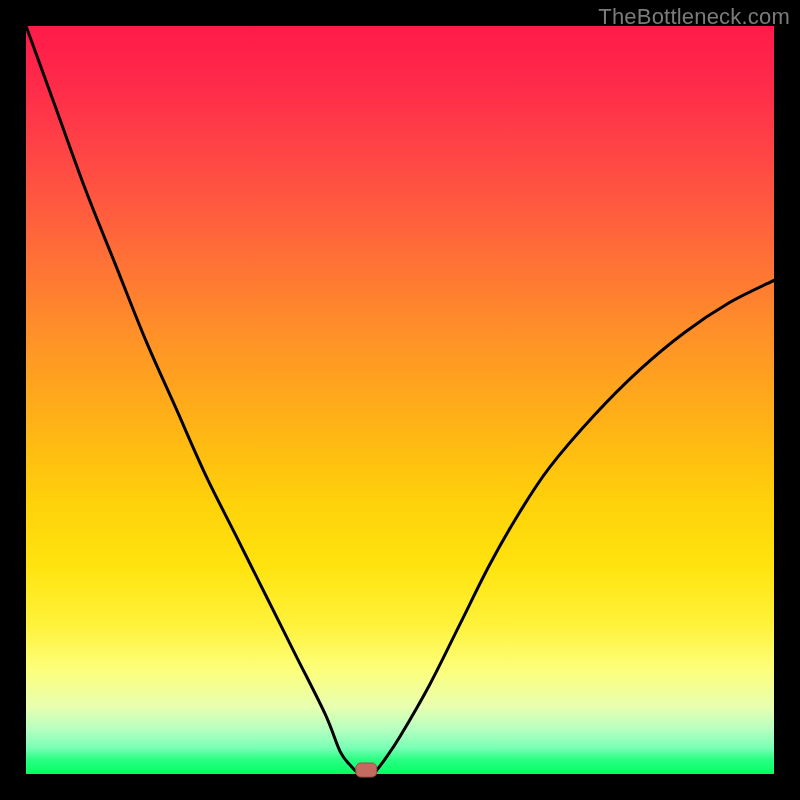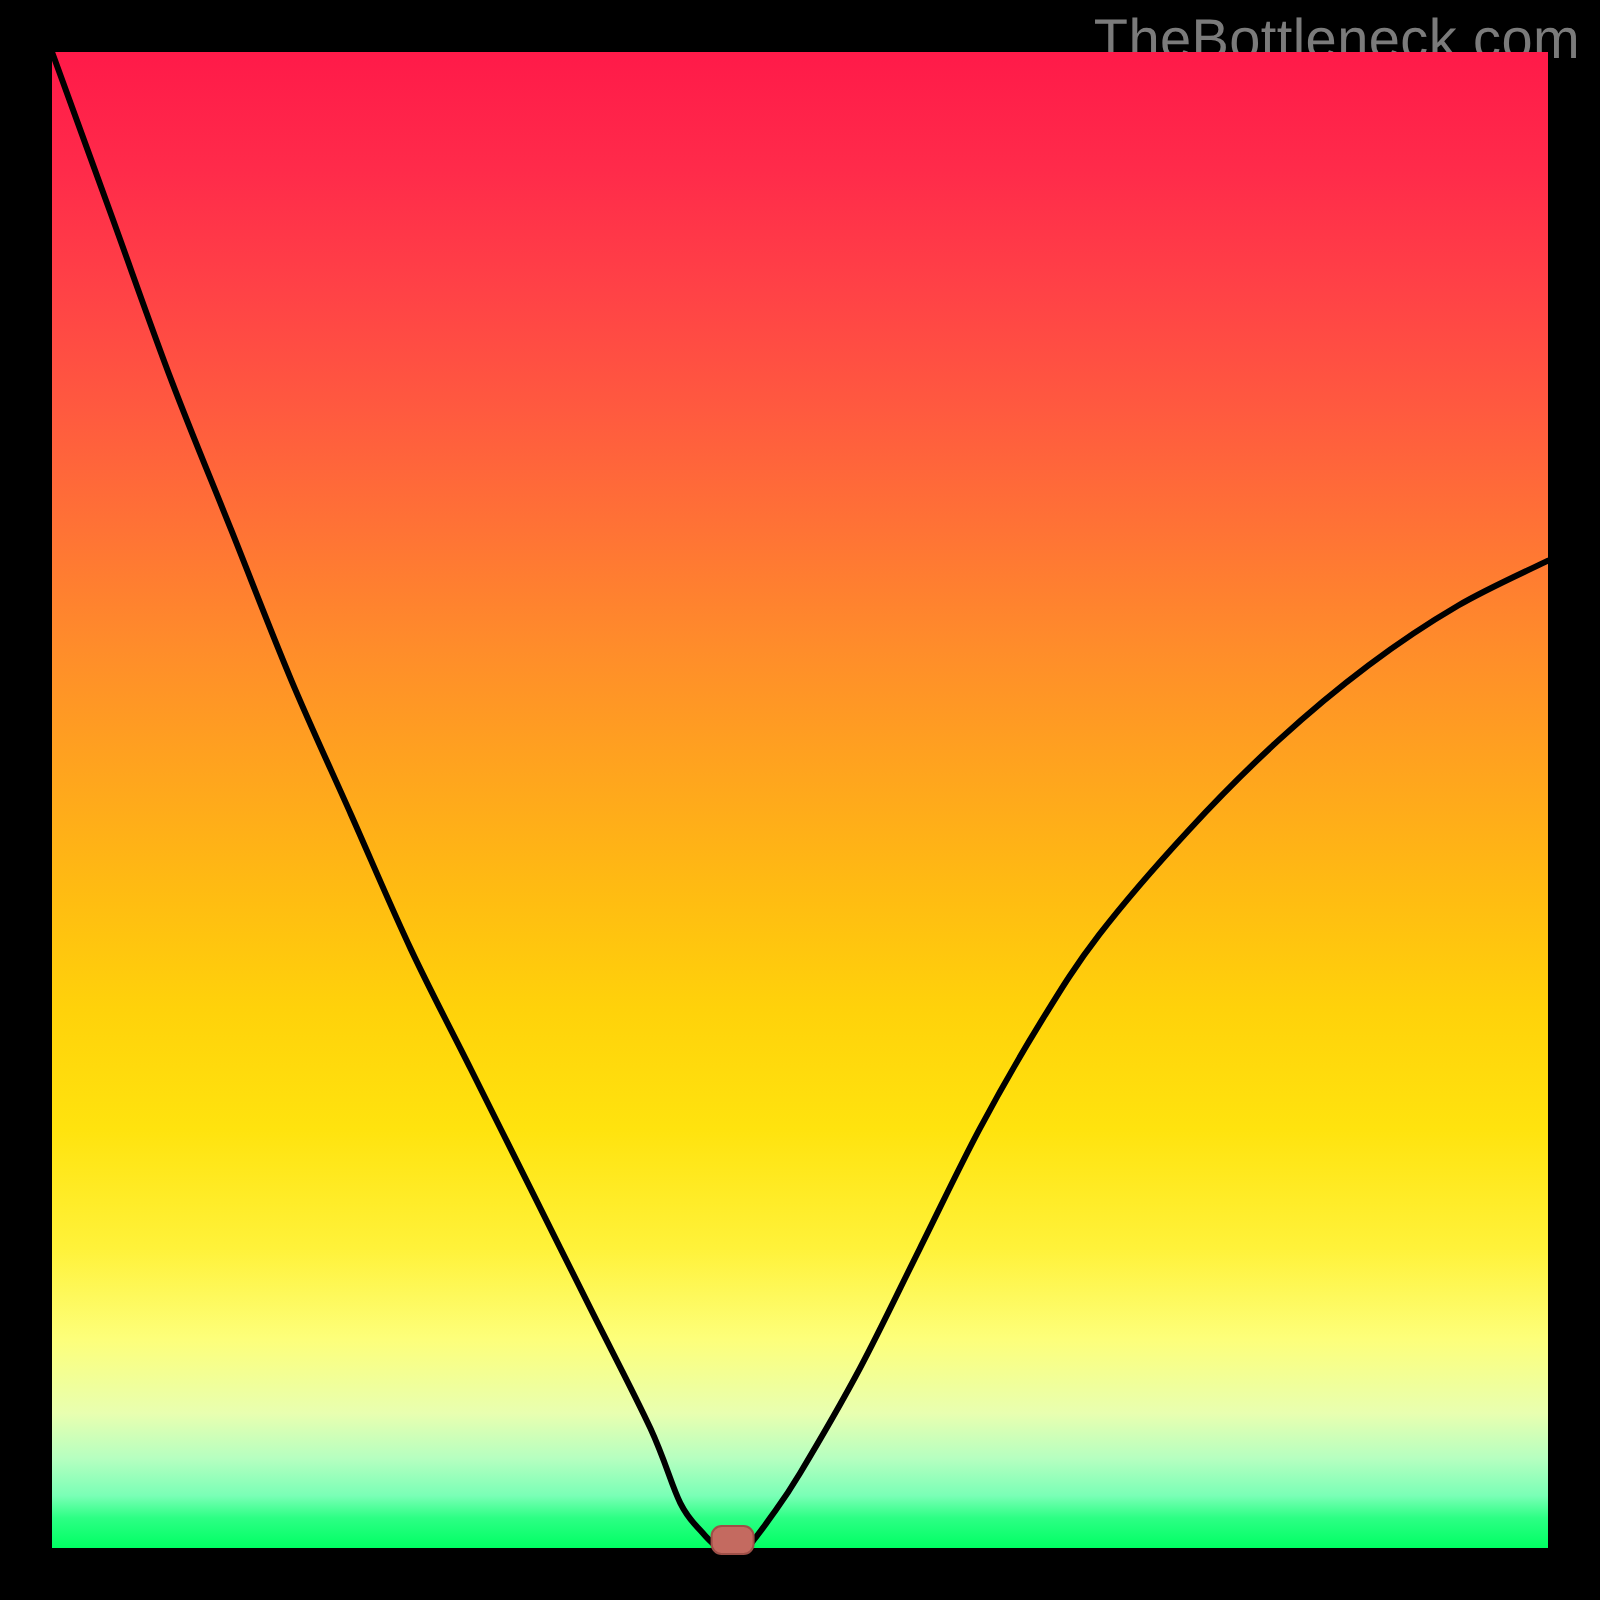--- a/index.html
+++ b/index.html
@@ -64,21 +64,21 @@
   .nub {
     fill: #c46a60;
     stroke: #9e4f47;
     stroke-width: 1;
   }
   .watermark {
     position: absolute;
     top: 4px;
     right: 10px;
     color: #7b7b7b;
-    font-size: 28px;
+    font-size: 22px;
     font-weight: 500;
     letter-spacing: 0.2px;
     user-select: none;
   }
 </style>
 </head>
 <body>
 
 <div class="watermark">TheBottleneck.com</div>
 

